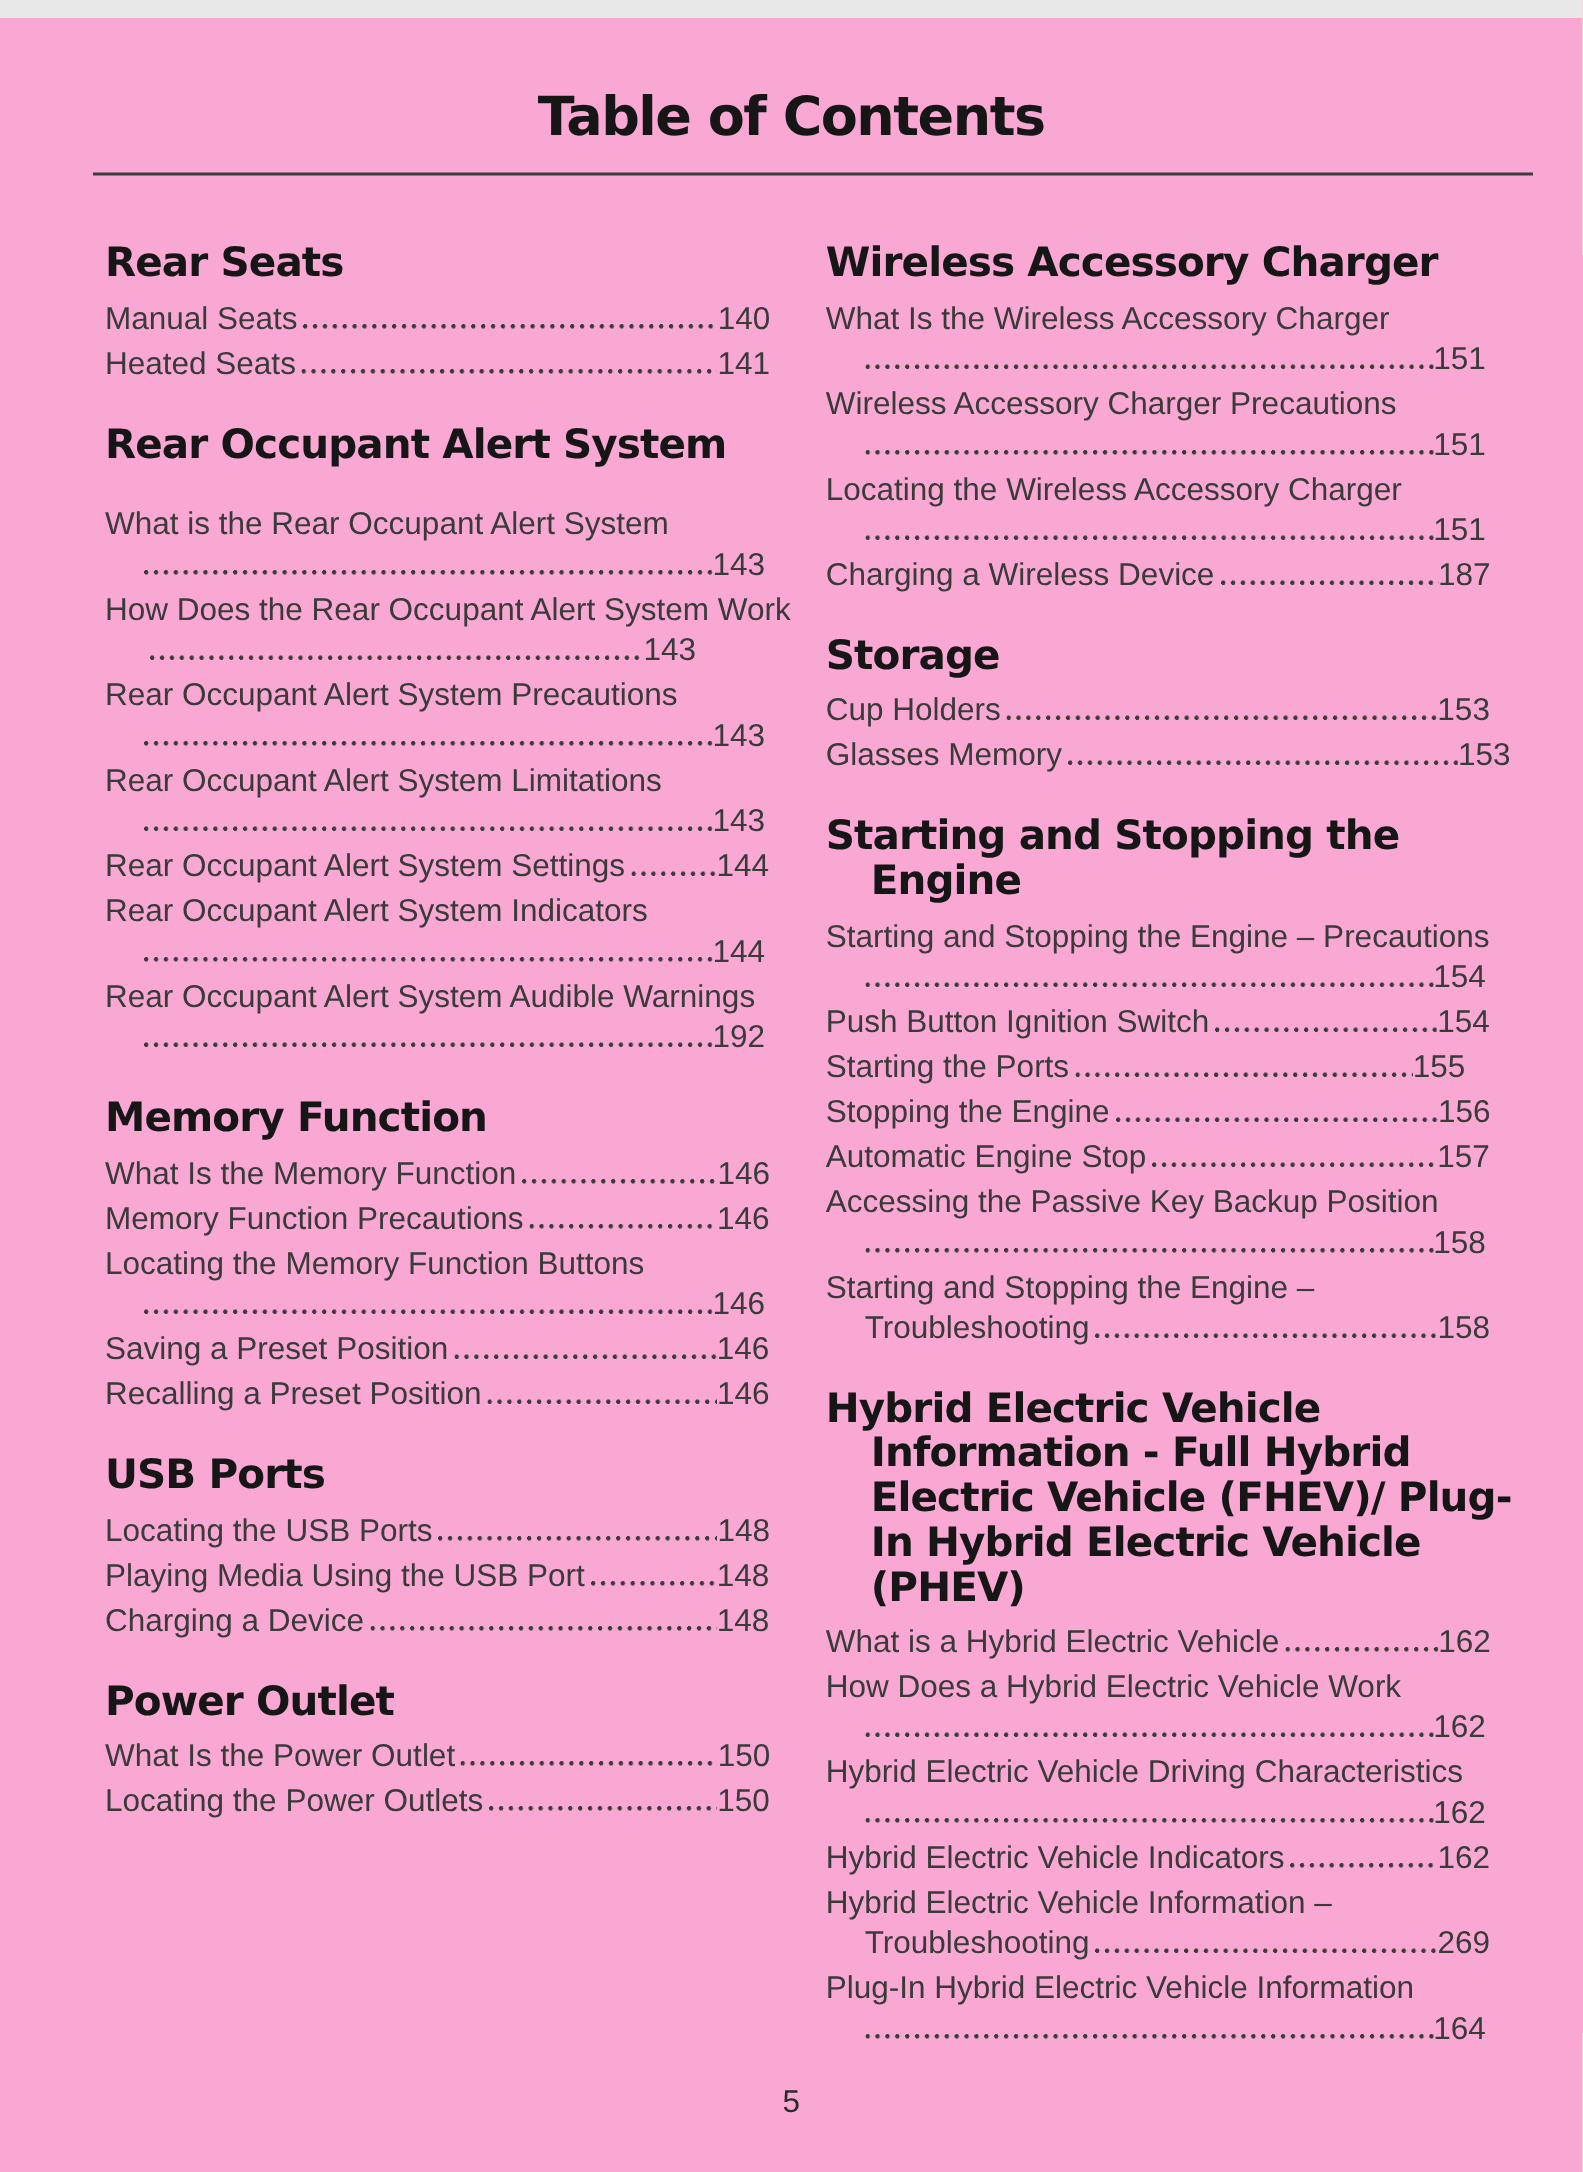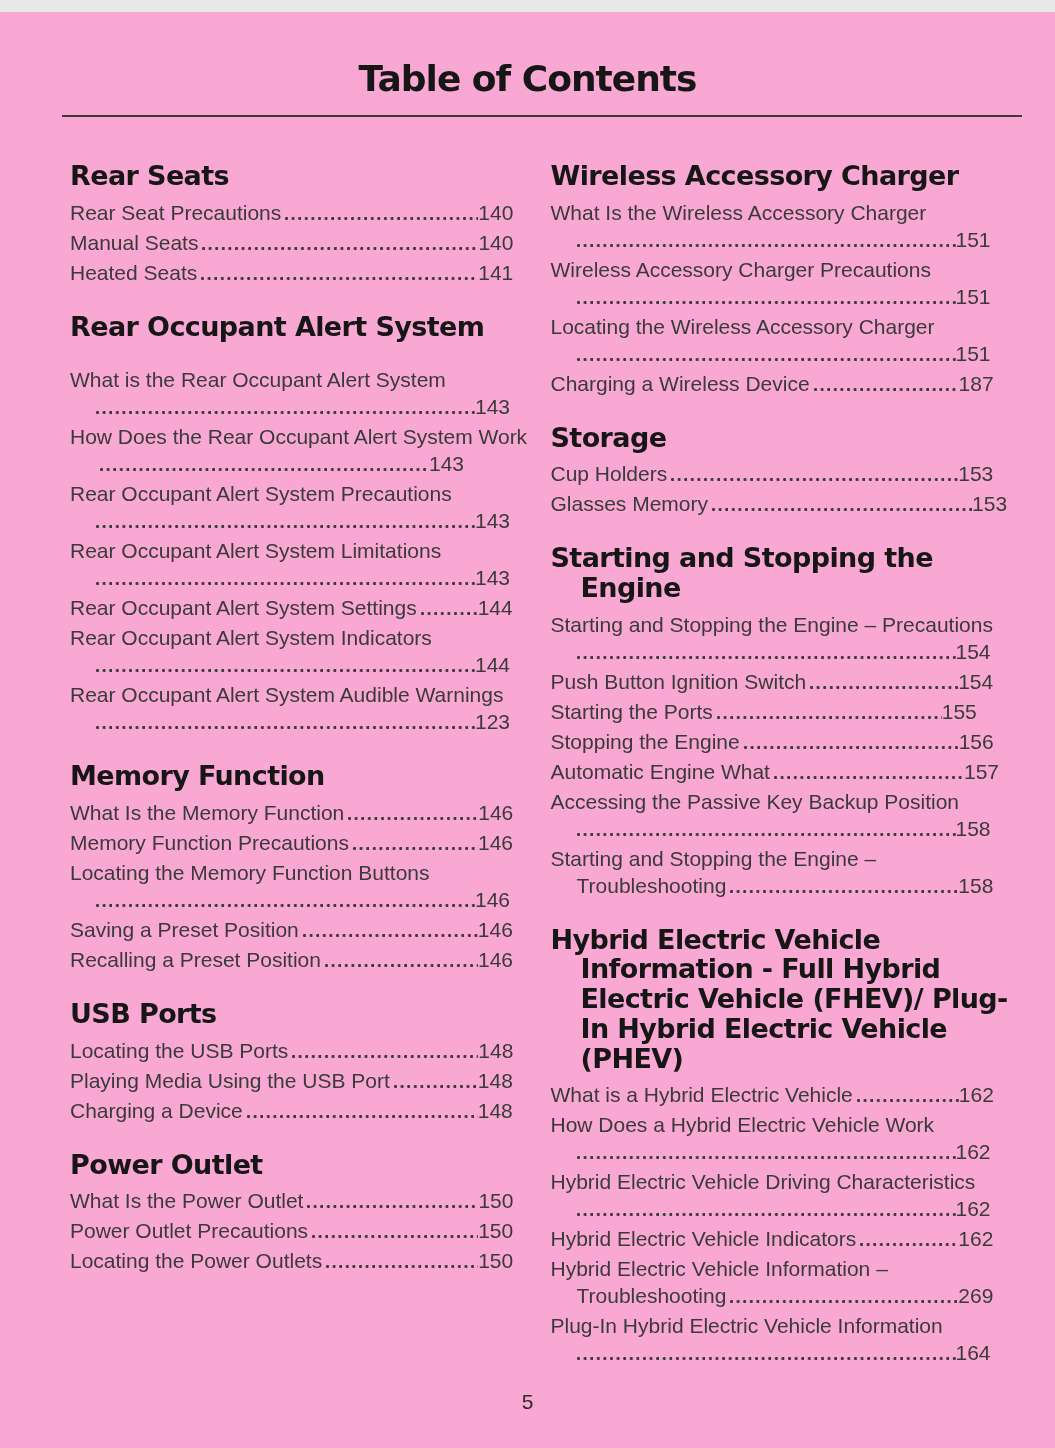--- a/index.html
+++ b/index.html
@@ -84,35 +84,34 @@
 
 <div class="page">
   <h1 class="doc-title">Table of Contents</h1>
   <div class="header-rule"></div>
 
   <div class="toc-columns">
     <div class="toc-column toc-column--left" id="col-0">
         <div class="section">
           <h2 class="section-title">Rear Seats</h2>
           <div class="entries">
-            <div class="entry"><span class="entry-title">Rear Seat Precautions</span><span class="dot-leader" style="width: 193px;"></span><span class="entry-page">140</span></div>
             <div class="entry"><span class="entry-title">Manual Seats</span><span class="dot-leader" style="width: 276px;"></span><span class="entry-page">140</span></div>
             <div class="entry"><span class="entry-title">Heated Seats</span><span class="dot-leader" style="width: 277px;"></span><span class="entry-page">141</span></div>
           </div>
         </div>
         <div class="section">
           <h2 class="section-title">Rear Occupant Alert System</h2>
           <div class="entries">
             <div class="entry"><span class="entry-title">What is the Rear Occupant Alert System</span><br><span class="dot-leader" style="margin-left: 0px; width: 379px;"></span><span class="entry-page">143</span></div>
             <div class="entry"><span class="entry-title">How Does the Rear Occupant Alert System Work</span><span class="dot-leader" style="width: 329px;"></span><span class="entry-page">143</span></div>
             <div class="entry"><span class="entry-title">Rear Occupant Alert System Precautions</span><br><span class="dot-leader" style="margin-left: 0px; width: 379px;"></span><span class="entry-page">143</span></div>
             <div class="entry"><span class="entry-title">Rear Occupant Alert System Limitations</span><br><span class="dot-leader" style="margin-left: 0px; width: 379px;"></span><span class="entry-page">143</span></div>
             <div class="entry"><span class="entry-title">Rear Occupant Alert System Settings</span><span class="dot-leader" style="width: 57px;"></span><span class="entry-page">144</span></div>
             <div class="entry"><span class="entry-title">Rear Occupant Alert System Indicators</span><br><span class="dot-leader" style="margin-left: 0px; width: 379px;"></span><span class="entry-page">144</span></div>
-            <div class="entry"><span class="entry-title">Rear Occupant Alert System Audible Warnings</span><br><span class="dot-leader" style="margin-left: 0px; width: 379px;"></span><span class="entry-page">123</span></div>
+            <div class="entry"><span class="entry-title">Rear Occupant Alert System Audible Warnings</span><br><span class="dot-leader" style="margin-left: 0px; width: 379px;"></span><span class="entry-page">192</span></div>
           </div>
         </div>
         <div class="section">
           <h2 class="section-title">Memory Function</h2>
           <div class="entries">
             <div class="entry"><span class="entry-title">What Is the Memory Function</span><span class="dot-leader" style="width: 130px;"></span><span class="entry-page">146</span></div>
             <div class="entry"><span class="entry-title">Memory Function Precautions</span><span class="dot-leader" style="width: 125px;"></span><span class="entry-page">146</span></div>
             <div class="entry"><span class="entry-title">Locating the Memory Function Buttons</span><br><span class="dot-leader" style="margin-left: 0px; width: 379px;"></span><span class="entry-page">146</span></div>
             <div class="entry"><span class="entry-title">Saving a Preset Position</span><span class="dot-leader" style="width: 175px;"></span><span class="entry-page">146</span></div>
             <div class="entry"><span class="entry-title">Recalling a Preset Position</span><span class="dot-leader" style="width: 153px;"></span><span class="entry-page">146</span></div>
@@ -123,21 +122,20 @@
           <div class="entries">
             <div class="entry"><span class="entry-title">Locating the USB Ports</span><span class="dot-leader" style="width: 186px;"></span><span class="entry-page">148</span></div>
             <div class="entry"><span class="entry-title">Playing Media Using the USB Port</span><span class="dot-leader" style="width: 84px;"></span><span class="entry-page">148</span></div>
             <div class="entry"><span class="entry-title">Charging a Device</span><span class="dot-leader" style="width: 231px;"></span><span class="entry-page">148</span></div>
           </div>
         </div>
         <div class="section">
           <h2 class="section-title">Power Outlet</h2>
           <div class="entries">
             <div class="entry"><span class="entry-title">What Is the Power Outlet</span><span class="dot-leader" style="width: 171px;"></span><span class="entry-page">150</span></div>
-            <div class="entry"><span class="entry-title">Power Outlet Precautions</span><span class="dot-leader" style="width: 166px;"></span><span class="entry-page">150</span></div>
             <div class="entry"><span class="entry-title">Locating the Power Outlets</span><span class="dot-leader" style="width: 152px;"></span><span class="entry-page">150</span></div>
           </div>
         </div>
       </div>
     <div class="toc-column toc-column--right" id="col-1">
         <div class="section">
           <h2 class="section-title">Wireless Accessory Charger</h2>
           <div class="entries">
             <div class="entry"><span class="entry-title">What Is the Wireless Accessory Charger</span><br><span class="dot-leader" style="margin-left: 0px; width: 379px;"></span><span class="entry-page">151</span></div>
             <div class="entry"><span class="entry-title">Wireless Accessory Charger Precautions</span><br><span class="dot-leader" style="margin-left: 0px; width: 379px;"></span><span class="entry-page">151</span></div>
@@ -152,21 +150,21 @@
             <div class="entry"><span class="entry-title">Glasses Memory</span><span class="dot-leader" style="width: 260px;"></span><span class="entry-page">153</span></div>
           </div>
         </div>
         <div class="section">
           <h2 class="section-title">Starting and Stopping the Engine</h2>
           <div class="entries">
             <div class="entry"><span class="entry-title">Starting and Stopping the Engine – Precautions</span><br><span class="dot-leader" style="margin-left: 0px; width: 379px;"></span><span class="entry-page">154</span></div>
             <div class="entry"><span class="entry-title">Push Button Ignition Switch</span><span class="dot-leader" style="width: 148px;"></span><span class="entry-page">154</span></div>
             <div class="entry"><span class="entry-title">Starting the Ports</span><span class="dot-leader" style="width: 225px;"></span><span class="entry-page">155</span></div>
             <div class="entry"><span class="entry-title">Stopping the Engine</span><span class="dot-leader" style="width: 215px;"></span><span class="entry-page">156</span></div>
-            <div class="entry"><span class="entry-title">Automatic Engine What</span><span class="dot-leader" style="width: 190px;"></span><span class="entry-page">157</span></div>
+            <div class="entry"><span class="entry-title">Automatic Engine Stop</span><span class="dot-leader" style="width: 190px;"></span><span class="entry-page">157</span></div>
             <div class="entry"><span class="entry-title">Accessing the Passive Key Backup Position</span><br><span class="dot-leader" style="margin-left: 0px; width: 379px;"></span><span class="entry-page">158</span></div>
             <div class="entry"><span class="entry-title">Starting and Stopping the Engine – Troubleshooting</span><span class="dot-leader" style="width: 228px;"></span><span class="entry-page">158</span></div>
           </div>
         </div>
         <div class="section">
           <h2 class="section-title">Hybrid Electric Vehicle Information - Full Hybrid Electric Vehicle (FHEV)/ Plug-In Hybrid Electric Vehicle (PHEV)</h2>
           <div class="entries">
             <div class="entry"><span class="entry-title">What is a Hybrid Electric Vehicle</span><span class="dot-leader" style="width: 102px;"></span><span class="entry-page">162</span></div>
             <div class="entry"><span class="entry-title">How Does a Hybrid Electric Vehicle Work</span><br><span class="dot-leader" style="margin-left: 0px; width: 379px;"></span><span class="entry-page">162</span></div>
             <div class="entry"><span class="entry-title">Hybrid Electric Vehicle Driving Characteristics</span><br><span class="dot-leader" style="margin-left: 0px; width: 379px;"></span><span class="entry-page">162</span></div>

